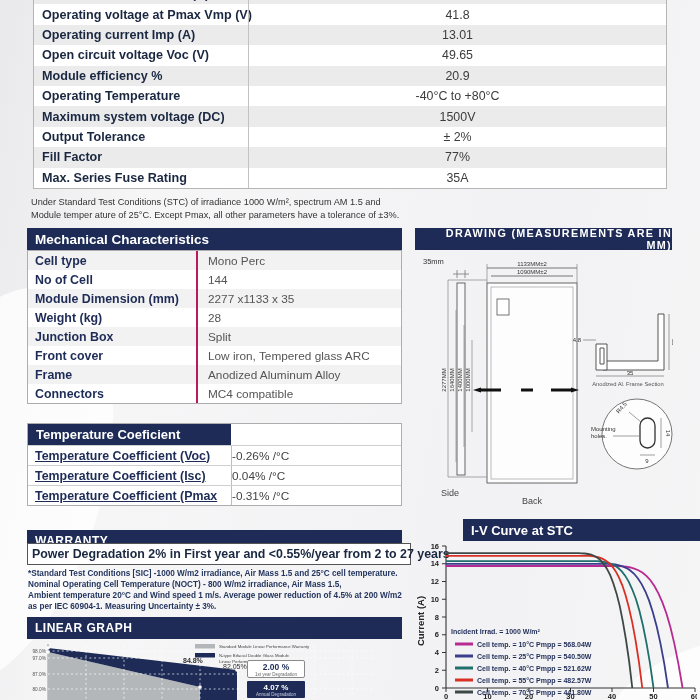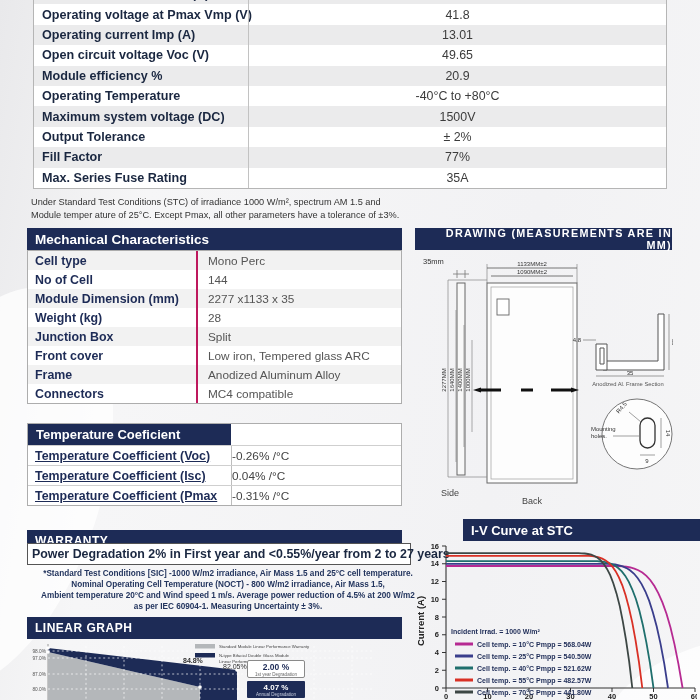--- a/index.html
+++ b/index.html
@@ -28,21 +28,21 @@
   .mrow .val{flex:1;padding-left:10px;font-size:11.8px;color:#555;border-left:2px solid #be185d;height:100%;display:flex;align-items:center;}
   #temp-table{position:absolute;left:27px;top:423px;width:375px;background:#fff;border:1px solid #adadad;}
   #temp-table .hrow{display:flex;height:21px;}
   #temp-table .hrow .hcell{width:203px;}
   .trow2{display:flex;height:20px;align-items:center;border-top:1px solid #cfcfcf;}
   .trow2 .lbl{width:203px;padding-left:7px;font-weight:bold;font-size:12.4px;color:#1d2b56;white-space:nowrap;text-decoration:underline;}
   .trow2 .val{flex:1;font-size:11.8px;color:#444;border-left:1px solid #bdbdbd;height:100%;display:flex;align-items:center;}
   #warranty-head{top:530px;font-size:12px;letter-spacing:.5px;}
   #warranty-box{position:absolute;left:27px;top:543px;width:384px;height:22px;background:#fff;border:1.4px solid #555;
     display:flex;align-items:center;padding-left:4px;font-weight:bold;font-size:12.4px;color:#1a2740;white-space:nowrap;}
-  #warranty-notes{position:absolute;left:28px;top:568px;width:400px;font-size:8.2px;font-weight:bold;color:#23355e;line-height:11px;text-align:center;}
+  #warranty-notes{position:absolute;left:28px;top:568px;width:400px;font-size:8.2px;font-weight:bold;color:#23355e;line-height:11px;}
   #linear-head{top:617px;font-size:12px;letter-spacing:.5px;}
   #linear-svg{position:absolute;left:27px;top:638px;}
   .badge{position:absolute;width:58px;text-align:center;}
   #badge1{left:247px;top:660px;height:18px;background:#fff;border:1px solid #8a8a8a;border-radius:2px;}
   #badge1 .bv{font-weight:bold;font-size:8.5px;color:#1d2b56;line-height:10px;margin-top:1px;}
   #badge1 .bl{font-size:4.5px;color:#666;line-height:5px;}
   #badge2{left:247px;top:681px;height:17px;background:#1d2b56;border-radius:1px;}
   #badge2 .bv{font-weight:bold;font-size:8px;color:#fff;line-height:9.5px;margin-top:1.5px;}
   #badge2 .bl{font-size:4.5px;color:#c8cfdf;line-height:5px;}
   

